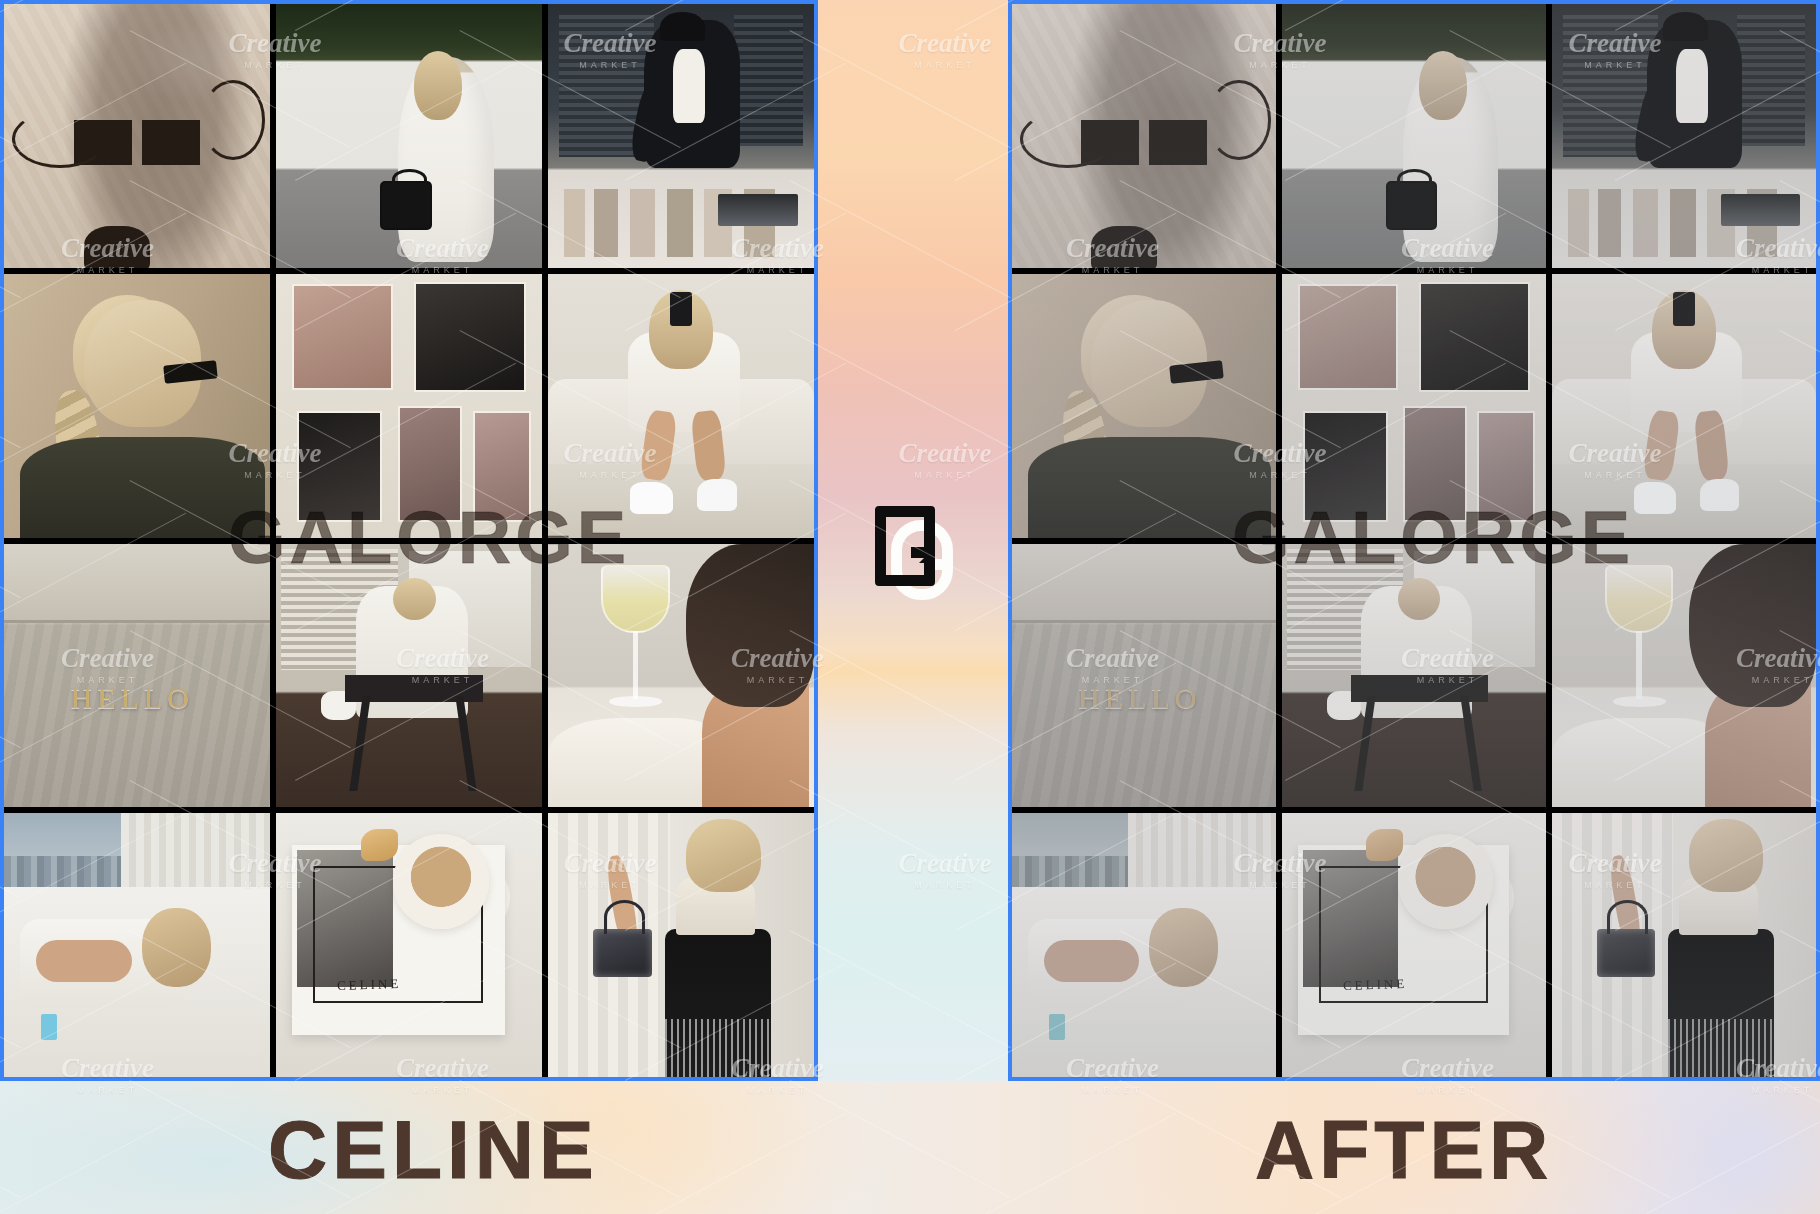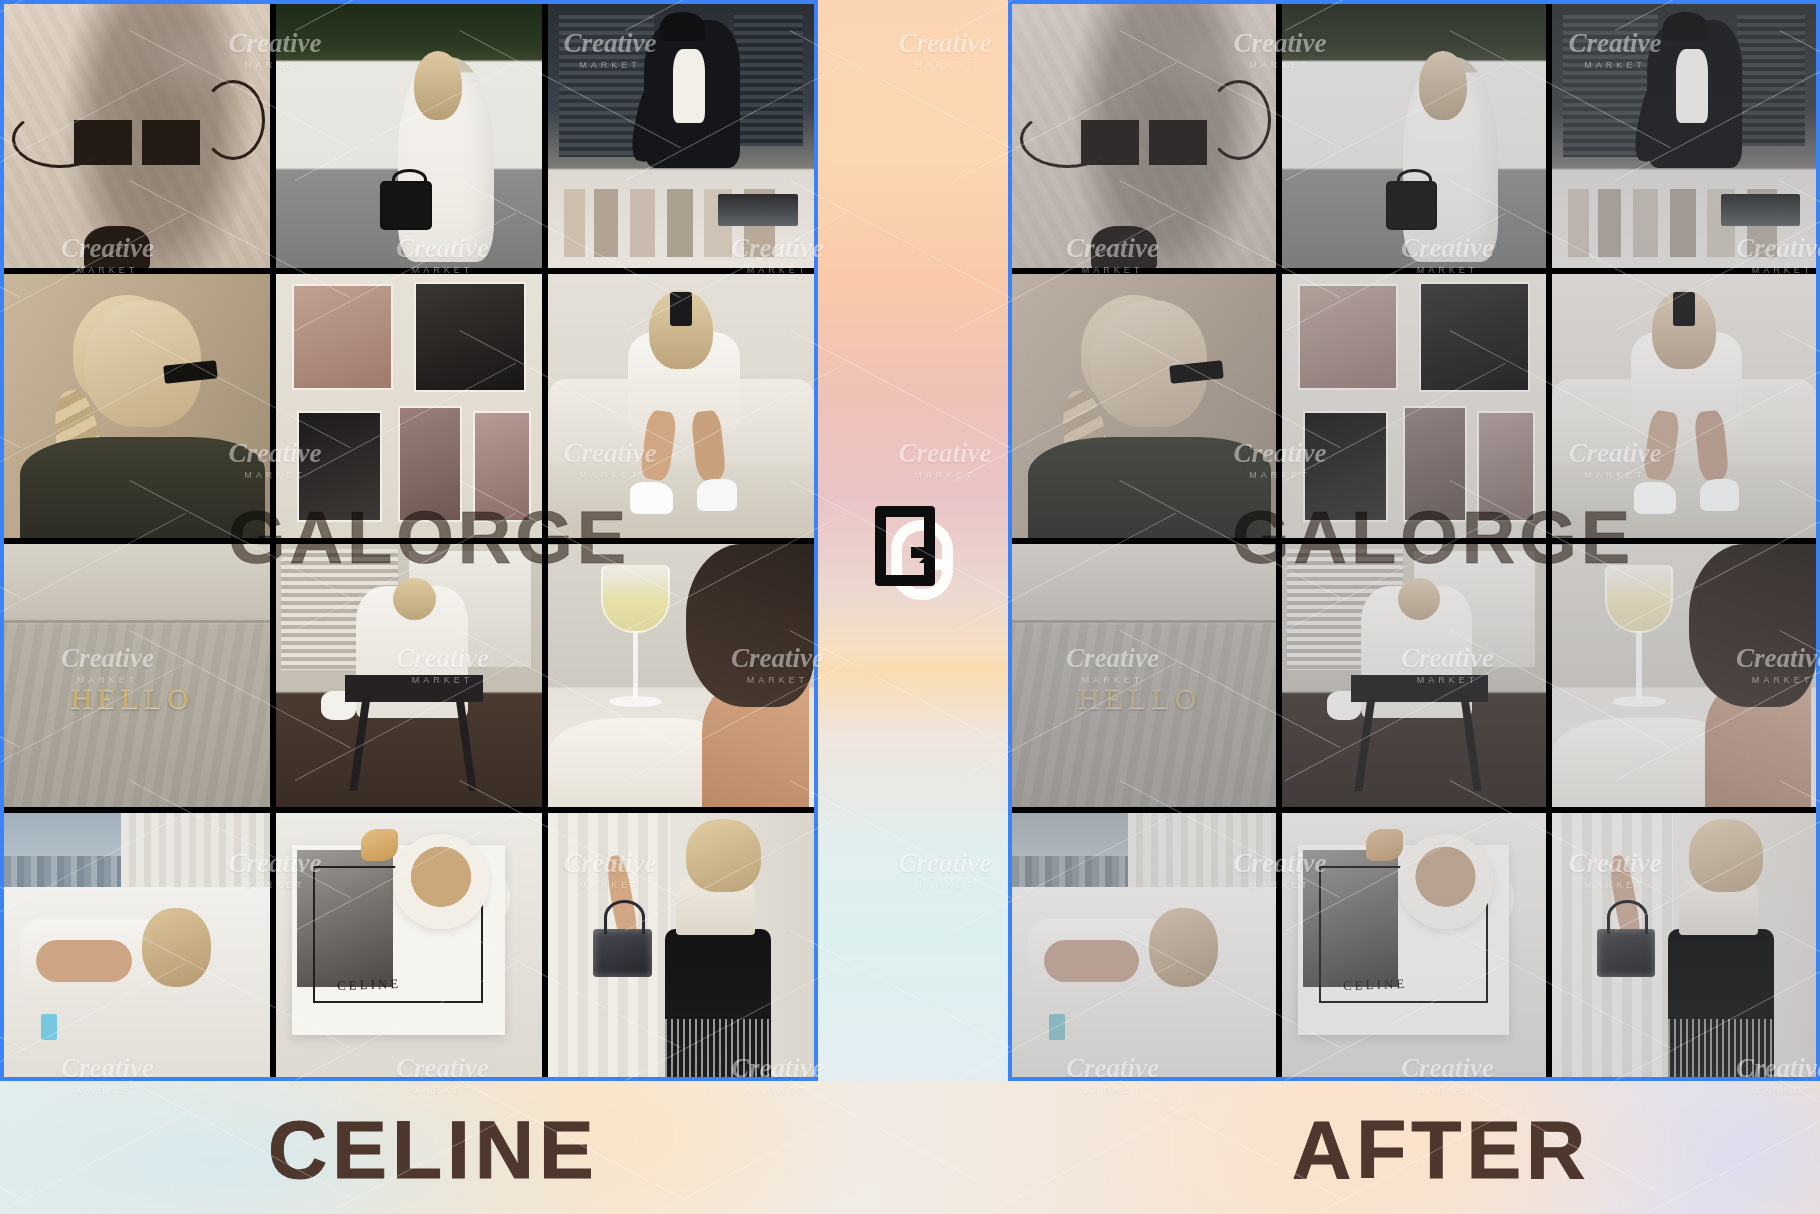--- a/index.html
+++ b/index.html
@@ -265,21 +265,21 @@
       linear-gradient(90deg,#e6eeee 0%, #f6e6d6 22%, #f1ece7 46%, #f7e4d2 72%, #e8e6f1 92%, #f3ddc7 100%);
   }
   .caption{
     position:absolute; top:22px;
     font-family:"Liberation Sans", sans-serif;
     font-weight:700; font-size:82px; letter-spacing:5px;
     color:#4e372c;
     -webkit-text-stroke:1px #4e372c;
   }
   #caption-before{ left:268px; }
-  #caption-after { left:1292px; }
+  #caption-after { left:1255px; }
 
   
   .wm-layer{ position:absolute; inset:0; pointer-events:none; z-index:40; }
   .wm{
     position:absolute;
     width:126px; text-align:center; opacity:.5;
     transform:translate(-50%,-50%);
   }
   .wm .c{
     display:block;

